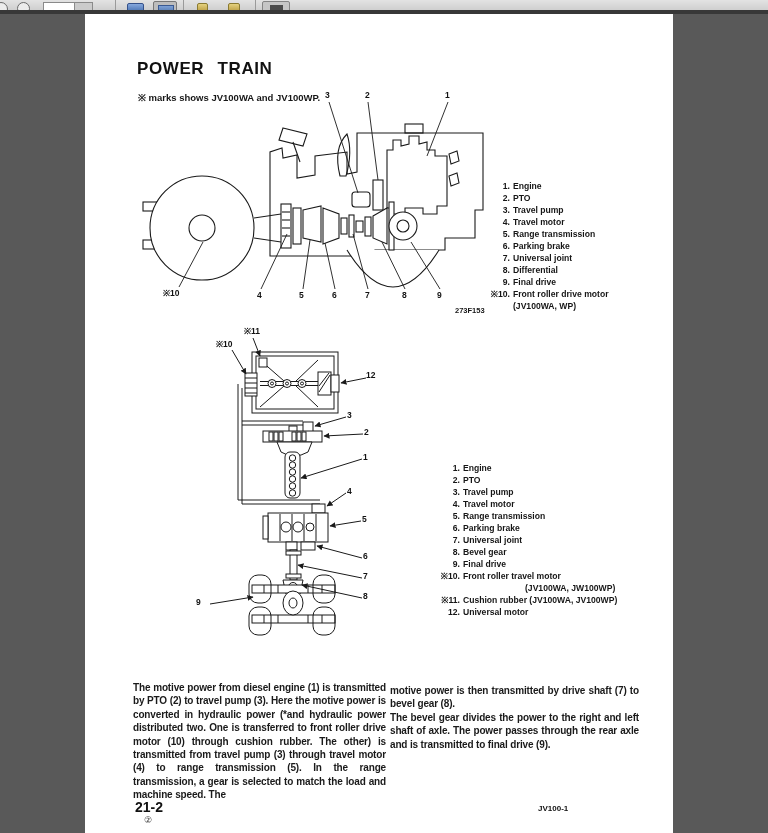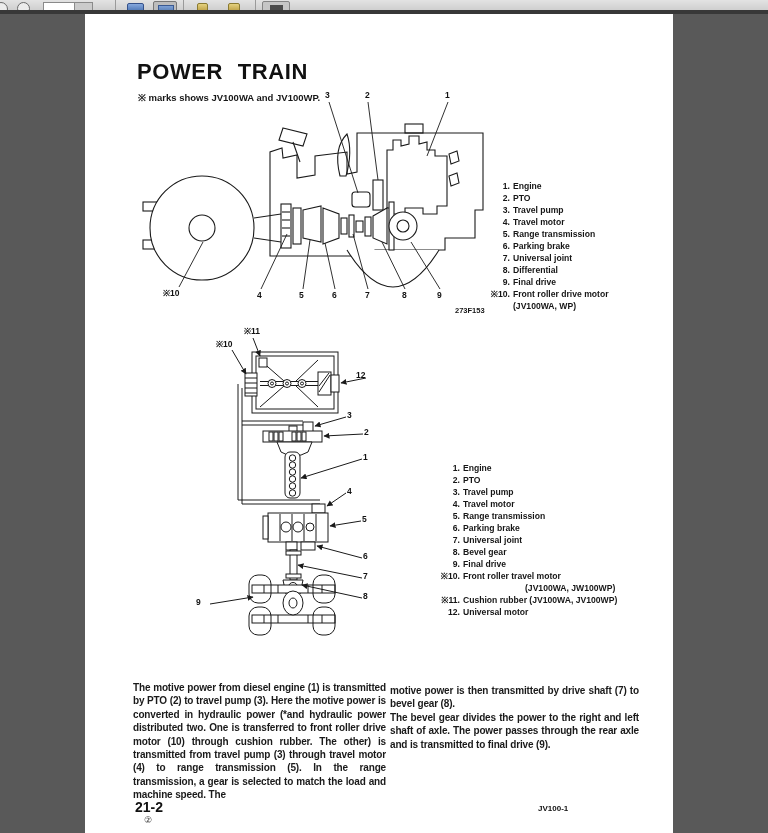--- a/index.html
+++ b/index.html
@@ -15,21 +15,21 @@
   .tb-blue{background:linear-gradient(#86a8dd,#3d68ab);border:1px solid #35518a;border-radius:2px;}
   .tb-press{background:#bdbdbd;border:1px solid #777;border-radius:2px;}
   .tb-press .inner{position:absolute;left:4px;top:3px;width:14px;height:9px;
     background:linear-gradient(#7da0d6,#41699f);border:1px solid #3a5a92;}
   .tb-yellow{background:linear-gradient(#e4d17e,#b89a3e);border:1px solid #8a7a30;border-radius:2px;}
   .tb-gray{background:#c6c6c6;border:1px solid #858585;border-radius:2px;}
   .tb-gray .inner{position:absolute;left:7px;top:3px;width:13px;height:8px;background:#4b4b4b;}
   
   .page{position:absolute;left:85px;top:14px;width:588px;height:819px;background:#ffffff;}
   .abs{position:absolute;}
-  .title{font-weight:bold;font-size:22px;letter-spacing:.6px;word-spacing:8px;color:#111;}
+  .title{font-weight:bold;font-size:17px;letter-spacing:.6px;word-spacing:8px;color:#111;}
   .note{font-weight:bold;font-size:9.5px;color:#161616;}
   .figcode{font-weight:bold;font-size:7.5px;color:#161616;}
   .co{position:absolute;font-weight:bold;font-size:8.5px;color:#121212;white-space:nowrap;}
   
   .legend{position:absolute;font-weight:bold;font-size:8.6px;color:#161616;}
   .lrow{display:flex;line-height:12px;white-space:nowrap;}
   .lnum{text-align:right;flex:none;}
   .leg1 .lnum{width:21px;}
   .leg2 .lnum{width:20px;}
   .llab{margin-left:3px;}
@@ -305,21 +305,21 @@
         <line x1="166" y1="169" x2="147" y2="182"></line>
         <line x1="181" y1="197" x2="150" y2="202"></line>
         <line x1="182" y1="234" x2="137" y2="222"></line>
         <line x1="182" y1="254" x2="118" y2="241"></line>
         <line x1="182" y1="274" x2="122" y2="261"></line>
         <line x1="30" y1="280" x2="73" y2="273"></line>
       </g>
     </svg>
     <div class="co" style="left:36px;top:14px">※10</div>
     <div class="co" style="left:64px;top:1px">※11</div>
-    <div class="co" style="left:176px;top:46px">12</div>
+    <div class="co" style="left:186px;top:46px">12</div>
     <div class="co" style="left:167px;top:86px">3</div>
     <div class="co" style="left:184px;top:103px">2</div>
     <div class="co" style="left:183px;top:128px">1</div>
     <div class="co" style="left:167px;top:162px">4</div>
     <div class="co" style="left:182px;top:190px">5</div>
     <div class="co" style="left:183px;top:227px">6</div>
     <div class="co" style="left:183px;top:247px">7</div>
     <div class="co" style="left:183px;top:267px">8</div>
     <div class="co" style="left:16px;top:273px">9</div>
   </div>

